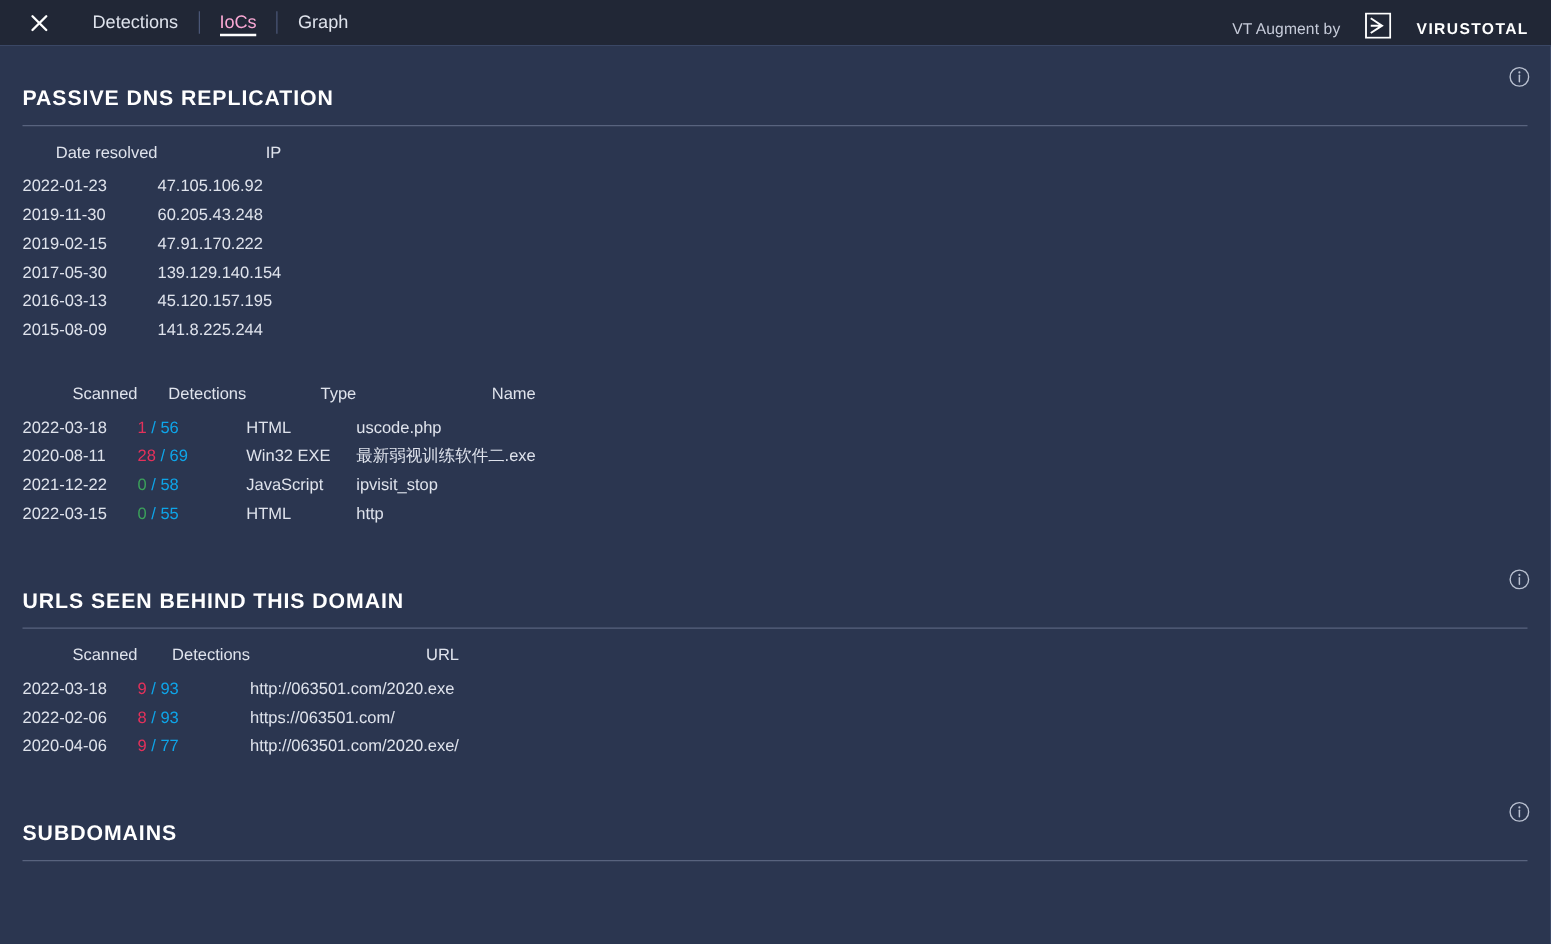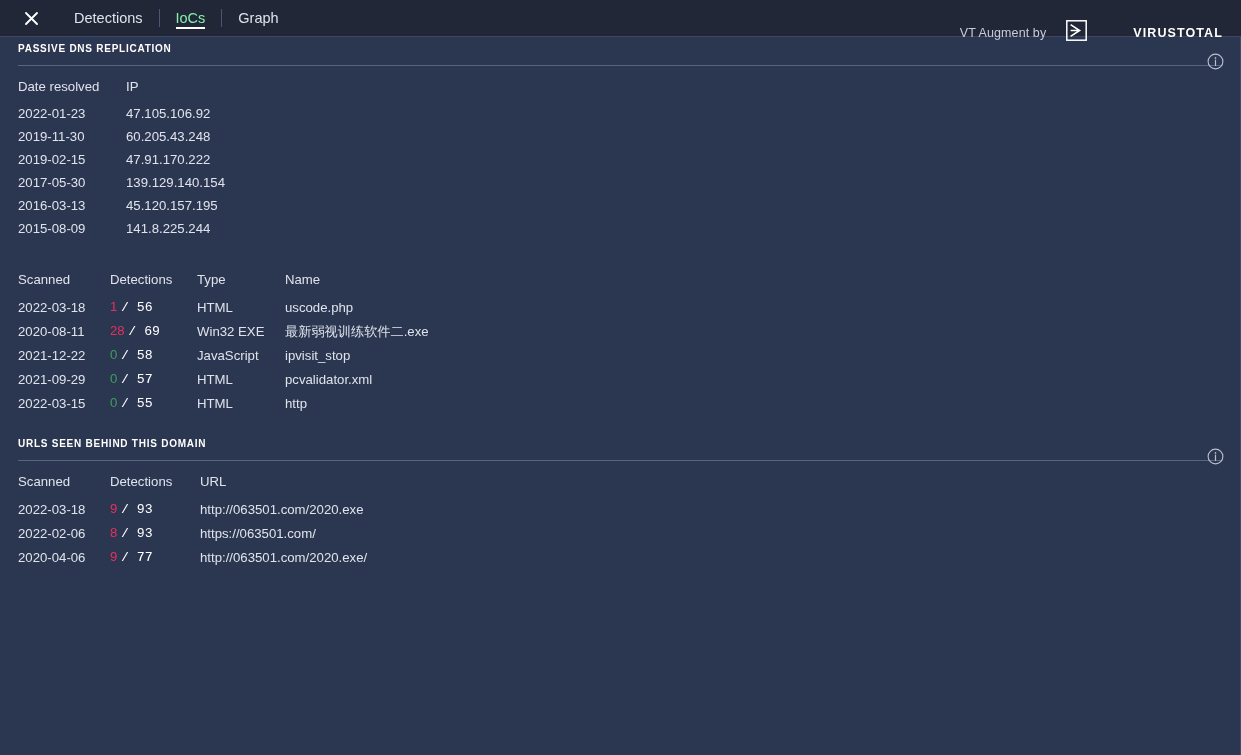--- a/index.html
+++ b/index.html
@@ -54,73 +54,72 @@
     line-height: 36px;
     cursor: pointer;
     white-space: nowrap;
   }
   .nav-sep {
     width: 1px;
     height: 18px;
     background: #4a5676;
     align-self: center;
   }
-  .nav-item.active { color: #86efac; }
+  .nav-item.active { color: #f9a8d4; }
   .nav-item.active .underline {
     position: absolute;
     left: 16px;
     right: 16px;
     bottom: 7px;
     height: 2px;
     background: #ffffff;
   }
 
   .brand {
     position: absolute;
     right: 18px;
-    top: 14px;
+    top: 4px;
     height: 37px;
     display: flex;
     align-items: center;
     gap: 20px;
   }
   .brand-text {
     font-size: 12.5px;
     color: #c7ccda;
     letter-spacing: .1px;
   }
   .brand-mark { display: block; }
   .brand-name {
     font-size: 12.5px;
     font-weight: bold;
     color: #ffffff;
     letter-spacing: 1.1px;
-    margin-left: 26px;
   }
 
   
   .content {
     position: relative;
     height: 718px;
     border-right: 1px solid #3d4a68;
     overflow: hidden;
   }
 
   .section { padding: 0; }
 
   .section-head {
     position: relative;
     padding: 0 18px;
   }
   .section-title {
-    font-size: 10px;
+    font-size: 17px;
     font-weight: bold;
     letter-spacing: .75px;
     color: #ffffff;
-    padding-top: 6px;
+    padding-top: 32px;
     padding-bottom: 11px;
   }
   .section-rule {
     height: 1px;
     background: #5a6party;
     background: #58637e;
   }
   .info-icon {
     position: absolute;
     right: 16px;
@@ -129,38 +128,38 @@
   }
 
   
   table.vt {
     border-collapse: collapse;
     font-size: 13.2px;
     margin-left: 18px;
     margin-top: 13px;
   }
   table.vt th {
-    text-align: left;
+    text-align: right;
     font-weight: normal;
     color: #dfe3ec;
     padding: 0 0 8px 0;
     white-space: nowrap;
   }
   table.vt td {
     padding: 0;
     height: 23px;
     line-height: 23px;
     color: #dfe3ec;
     white-space: nowrap;
     vertical-align: middle;
     margin-top: 16px;
   }
   .det-bad { color: #e4315b; }
   .det-ok  { color: #3ba05a; }
-  .det-tot { color: #ffffff; font-family: Liberation Mono, monospace; }
+  .det-tot { color: #0ea5e9; }
 
   .pad-bottom-dns { height: 19px; }
   .pad-bottom { height: 17px; }
 </style>
 </head>
 <body>
 
 <div class="topbar">
 
   <div class="close-btn">
@@ -274,26 +273,20 @@
           <td>Win32 EXE</td>
           <td>最新弱视训练软件二.exe</td>
         </tr>
         <tr>
           <td>2021-12-22</td>
           <td><span class="det-ok">0</span> <span class="det-tot">/ 58</span></td>
           <td>JavaScript</td>
           <td>ipvisit_stop</td>
         </tr>
         <tr>
-          <td>2021-09-29</td>
-          <td><span class="det-ok">0</span> <span class="det-tot">/ 57</span></td>
-          <td>HTML</td>
-          <td>pcvalidator.xml</td>
-        </tr>
-        <tr>
           <td>2022-03-15</td>
           <td><span class="det-ok">0</span> <span class="det-tot">/ 55</span></td>
           <td>HTML</td>
           <td>http</td>
         </tr>
       </tbody>
     </table>
     <div class="pad-bottom"></div>
   </div>
 
@@ -332,14 +325,28 @@
         <tr>
           <td>2020-04-06</td>
           <td><span class="det-bad">9</span> <span class="det-tot">/ 77</span></td>
           <td>http://063501.com/2020.exe/</td>
         </tr>
       </tbody>
     </table>
     <div class="pad-bottom"></div>
   </div>
 
+  <div class="section">
+    <div class="section-head">
+      <div class="section-title">SUBDOMAINS</div>
+      <div class="section-rule"></div>
+      <span class="info-icon">
+        <svg width="17" height="17" viewBox="0 0 17 17">
+          <circle cx="8.5" cy="8.5" r="7.4" fill="none" stroke="#b9c0d0" stroke-width="1.1"></circle>
+          <circle cx="8.5" cy="4.9" r="0.85" fill="#b9c0d0"></circle>
+          <path d="M8.5 7.1 L8.5 12.4" stroke="#b9c0d0" stroke-width="1.2" stroke-linecap="round"></path>
+        </svg>
+      </span>
+    </div>
+
+  </div>
 
 </div>
 
 </body></html>

